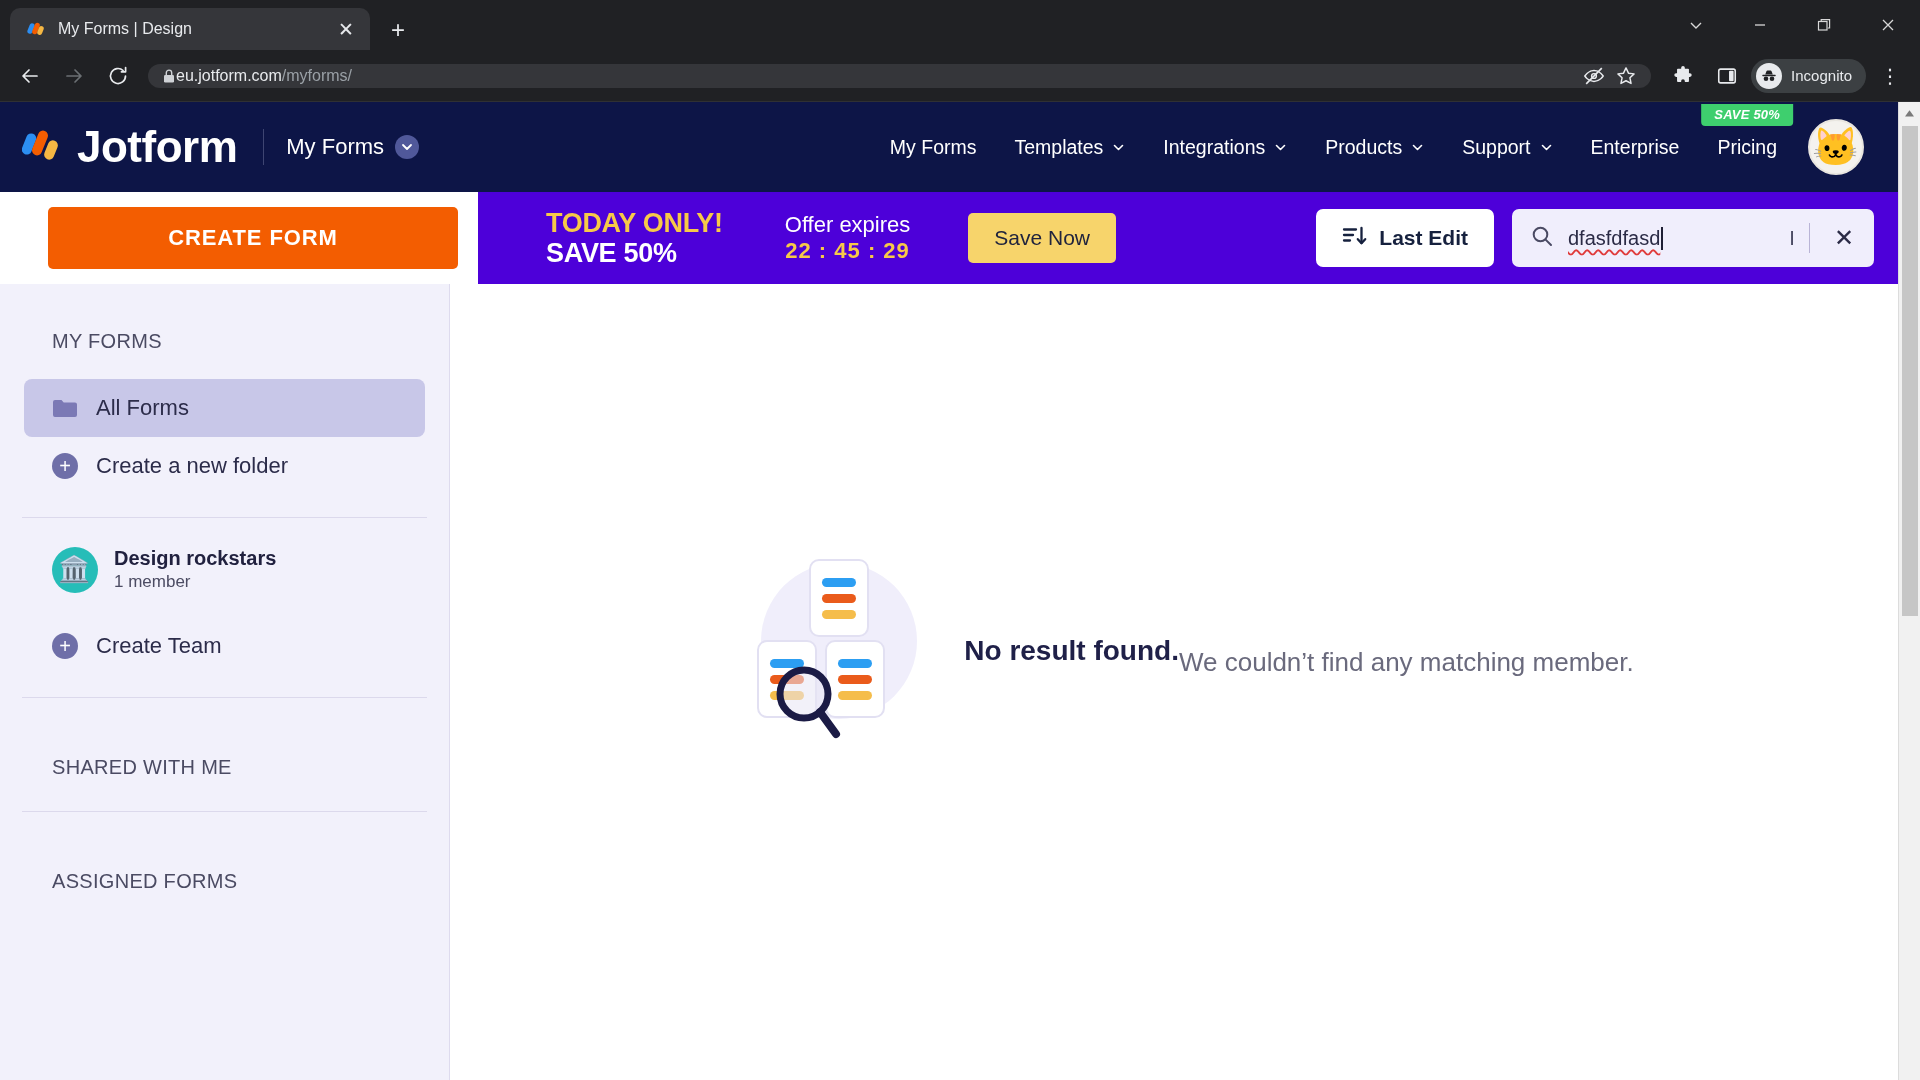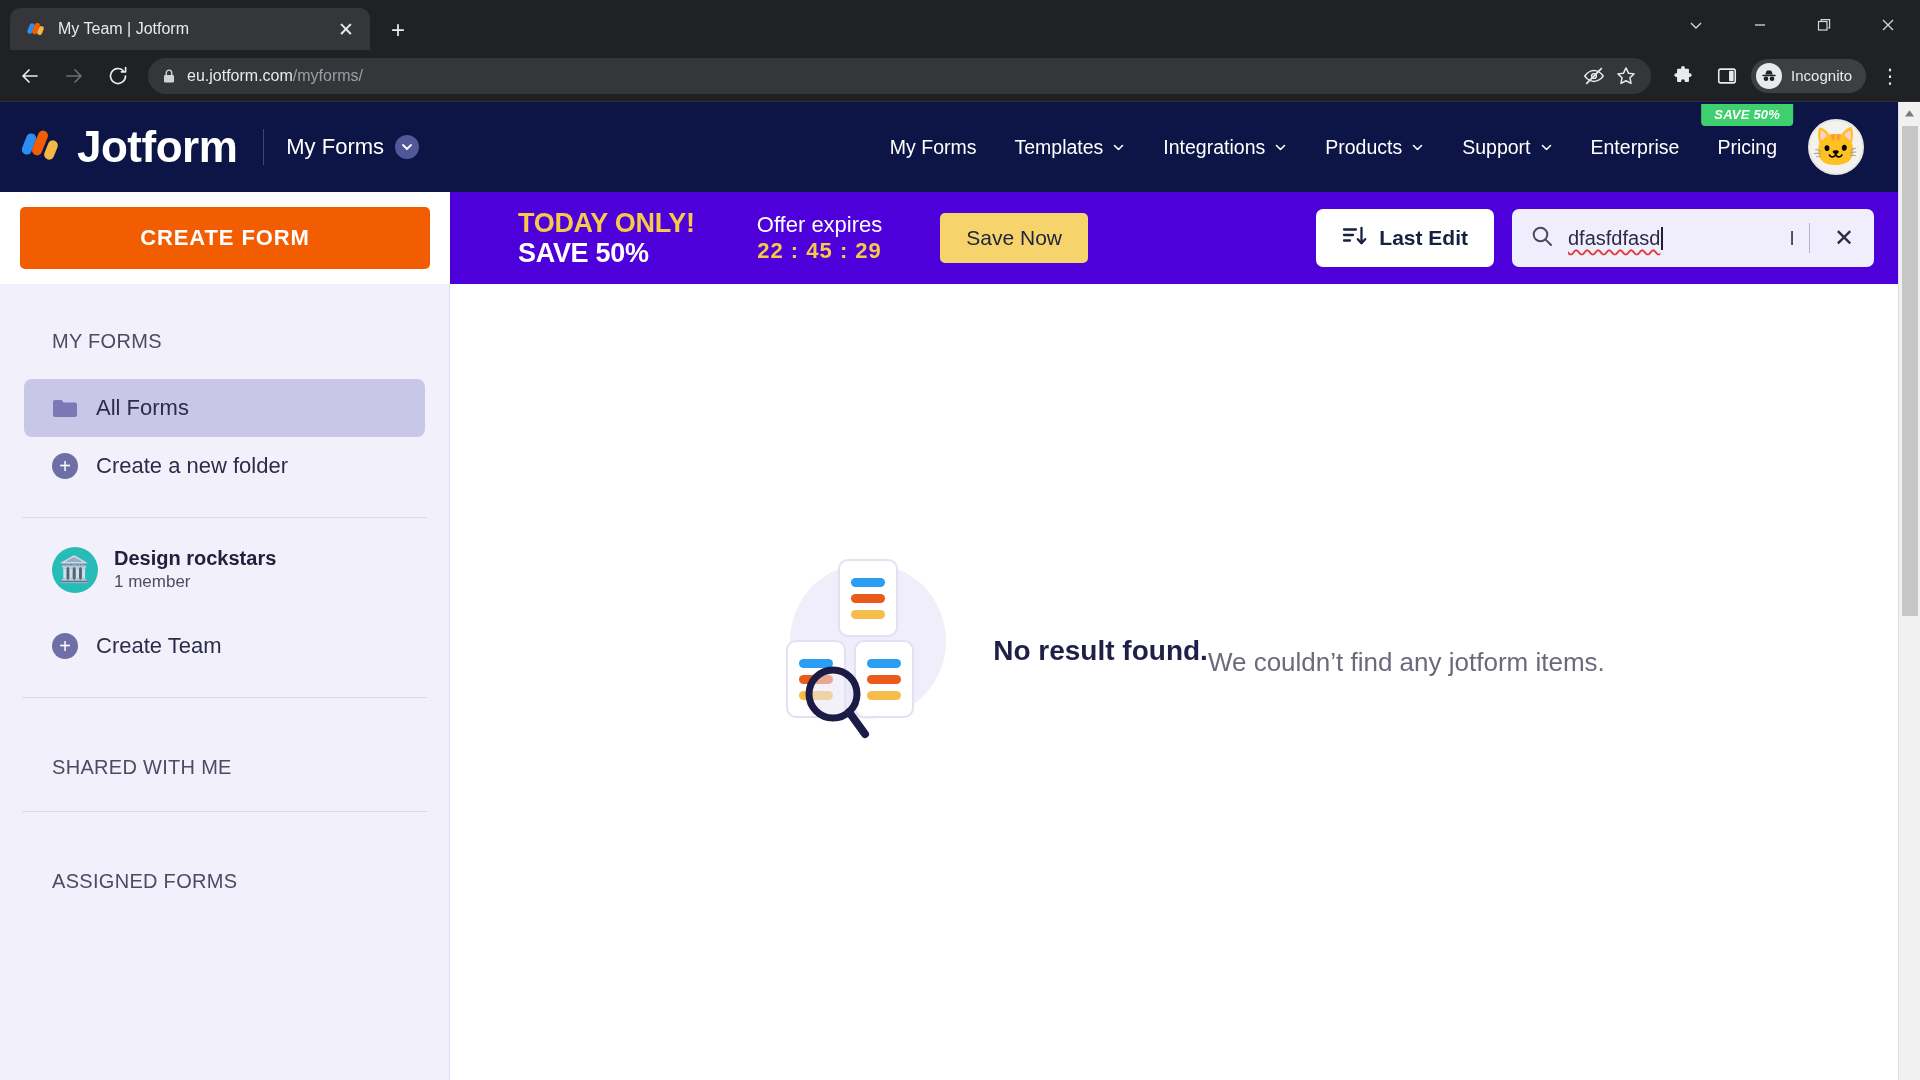--- a/index.html
+++ b/index.html
@@ -41,22 +41,22 @@
   .toolbar {
     height: 52px; background: #202124; display: flex; align-items: center;
     padding: 0 10px; gap: 4px; flex: none; border-bottom: 1px solid #2f3033;
   }
   .nav-btn {
     width: 40px; height: 40px; border-radius: 50%; display: flex;
     align-items: center; justify-content: center; color: #e8eaed; font-size: 20px; flex: none;
   }
   .nav-btn.disabled { color: #6b6f73; }
   .omnibox {
-    flex: 1; height: 36px; background: #35363a; border-radius: 18px;
-    display: flex; align-items: center; padding: 0 14px; gap: 11px;
+    flex: 1; height: 24px; background: #35363a; border-radius: 18px;
+    display: flex; align-items: center; padding: 0 14px; 
     margin: 0 8px 0 6px; position: relative;
   }
   .omni-url { font-size: 16px; color: #e8eaed; white-space: nowrap; }
   .omni-url .path { color: #9aa0a6; }
   .omni-right { margin-left: auto; display: flex; align-items: center; gap: 10px; }
   .tb-icon { color: #e8eaed; display: flex; align-items: center; justify-content: center; flex:none;}
   .incognito-pill {
     height: 34px; background: #3c4043; border-radius: 17px; display: flex;
     align-items: center; gap: 9px; padding: 0 14px 0 5px; color: #e8eaed; font-size: 15px;
   }
@@ -97,21 +97,21 @@
     white-space: nowrap; letter-spacing: 0.2px;
   }
   .avatar {
     width: 56px; height: 56px; border-radius: 50%; background: #f4f2ee;
     margin: 0 18px 0 12px; display: flex; align-items: center; justify-content: center;
     font-size: 38px; overflow: hidden; line-height: 1; flex:none;
     border: 2px solid #e9e6e0;
   }
 
   
-  .promo-row { height: 92px; display: flex; flex: none; }
+  .promo-row { height: 92px; display: flex; flex: none; margin-left: 28px; }
   .create-col {
     width: 450px; background: #fff; display: flex; align-items: center;
     justify-content: center; flex: none;
   }
   .create-btn {
     width: 410px; height: 62px; background: #f35d01; color: #fff;
     border: none; border-radius: 5px; font-size: 22px; font-weight: bold;
     letter-spacing: 0.9px; font-family: inherit;
   }
   .promo-bar {
@@ -207,21 +207,21 @@
 
   <div class="tabstrip">
     <div class="tab">
       <span class="tab-favicon">
         <svg width="20" height="20" viewBox="0 0 20 20">
           <rect x="2.5" y="4" width="5" height="11" rx="2.5" fill="#2c8ef2" transform="rotate(22 5 9.5)"></rect>
           <rect x="7.5" y="3.5" width="5" height="12" rx="2.5" fill="#f35d01" transform="rotate(22 10 9.5)"></rect>
           <rect x="12" y="7" width="5" height="9" rx="2.5" fill="#f5b743" transform="rotate(22 14.5 11.5)"></rect>
         </svg>
       </span>
-      <span class="tab-title">My Team | Jotform</span>
+      <span class="tab-title">My Forms | Design</span>
       <span class="tab-close">✕</span>
     </div>
     <div class="newtab">+</div>
     <div class="wincontrols">
       <div class="wc">
         <svg width="16" height="16" viewBox="0 0 16 16">
             <path d="M3 6l5 5 5-5" stroke="#d8d8d8" stroke-width="1.4" fill="none"></path>
           </svg>
       </div>
       <div class="wc">
@@ -480,21 +480,21 @@
               <rect x="56" y="145" width="34" height="9" rx="4.5" fill="#f5bd4b"></rect>
               <rect x="112" y="95" width="58" height="76" rx="9" fill="#fff" stroke="#e2e0f2" stroke-width="2"></rect>
               <rect x="124" y="113" width="34" height="9" rx="4.5" fill="#2c9ef2"></rect>
               <rect x="124" y="129" width="34" height="9" rx="4.5" fill="#ea5b1b"></rect>
               <rect x="124" y="145" width="34" height="9" rx="4.5" fill="#f5bd4b"></rect>
               <circle cx="90" cy="148" r="24" fill="#e7e5f4" fill-opacity="0.55" stroke="#1b1b45" stroke-width="7"></circle>
               <path d="M106 166l16 22" stroke="#1b1b45" stroke-width="8" stroke-linecap="round"></path>
             </svg>
           </div>
           <div class="empty-title">No result found.</div>
-          <div class="empty-sub">We couldn’t find any jotform items.</div>
+          <div class="empty-sub">We couldn’t find any matching member.</div>
         </main>
       </div>
     </div>
 
     <div class="scrollbar">
       <div class="sb-arrow">
         <svg width="11" height="9" viewBox="0 0 11 9">
             <path d="M5.5 1.3L10 7.6H1z" fill="#7a7a7a"></path>
           </svg>
       </div>

